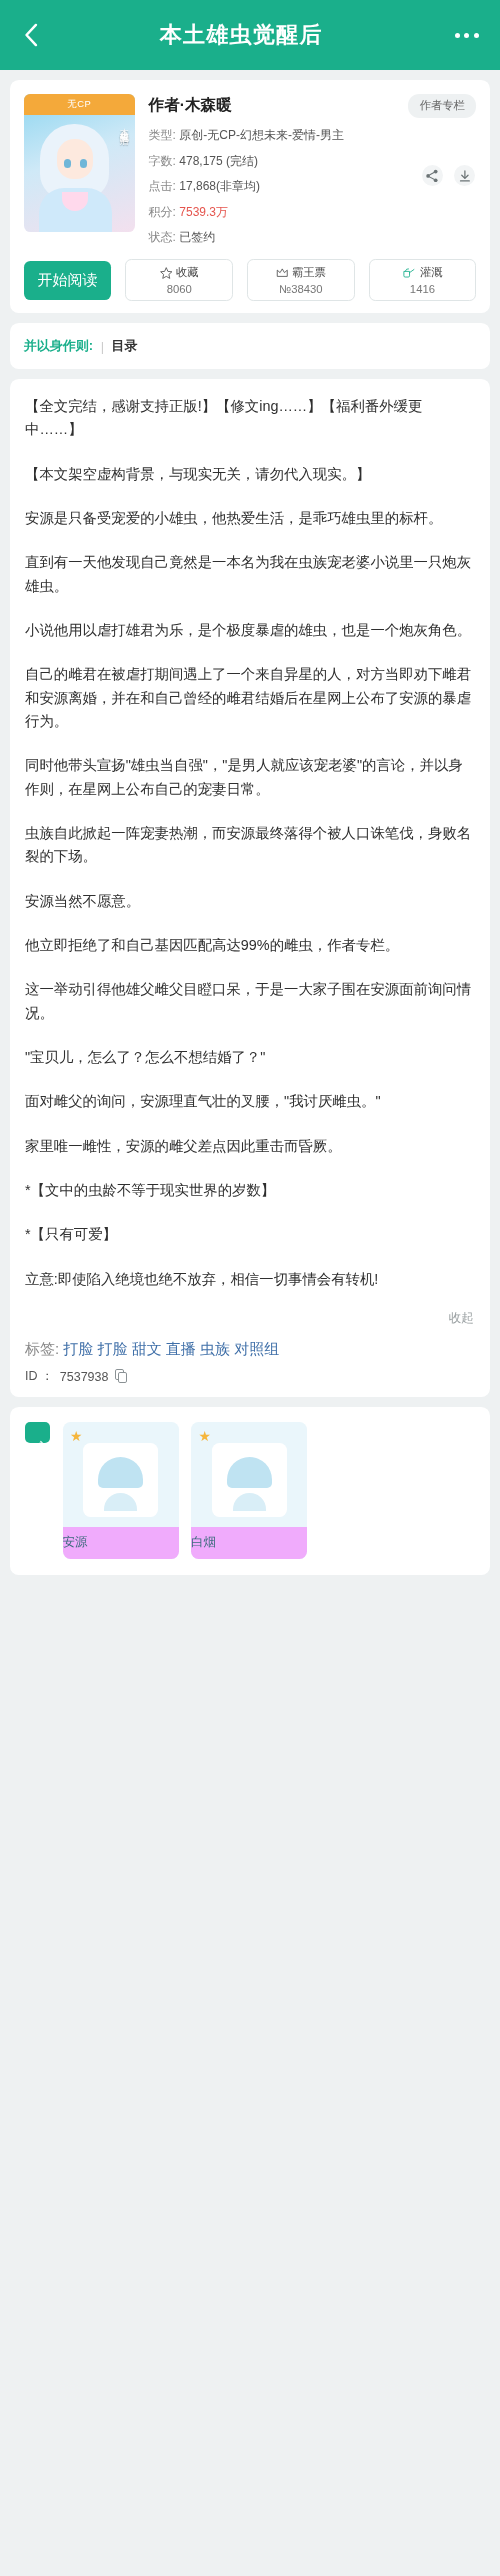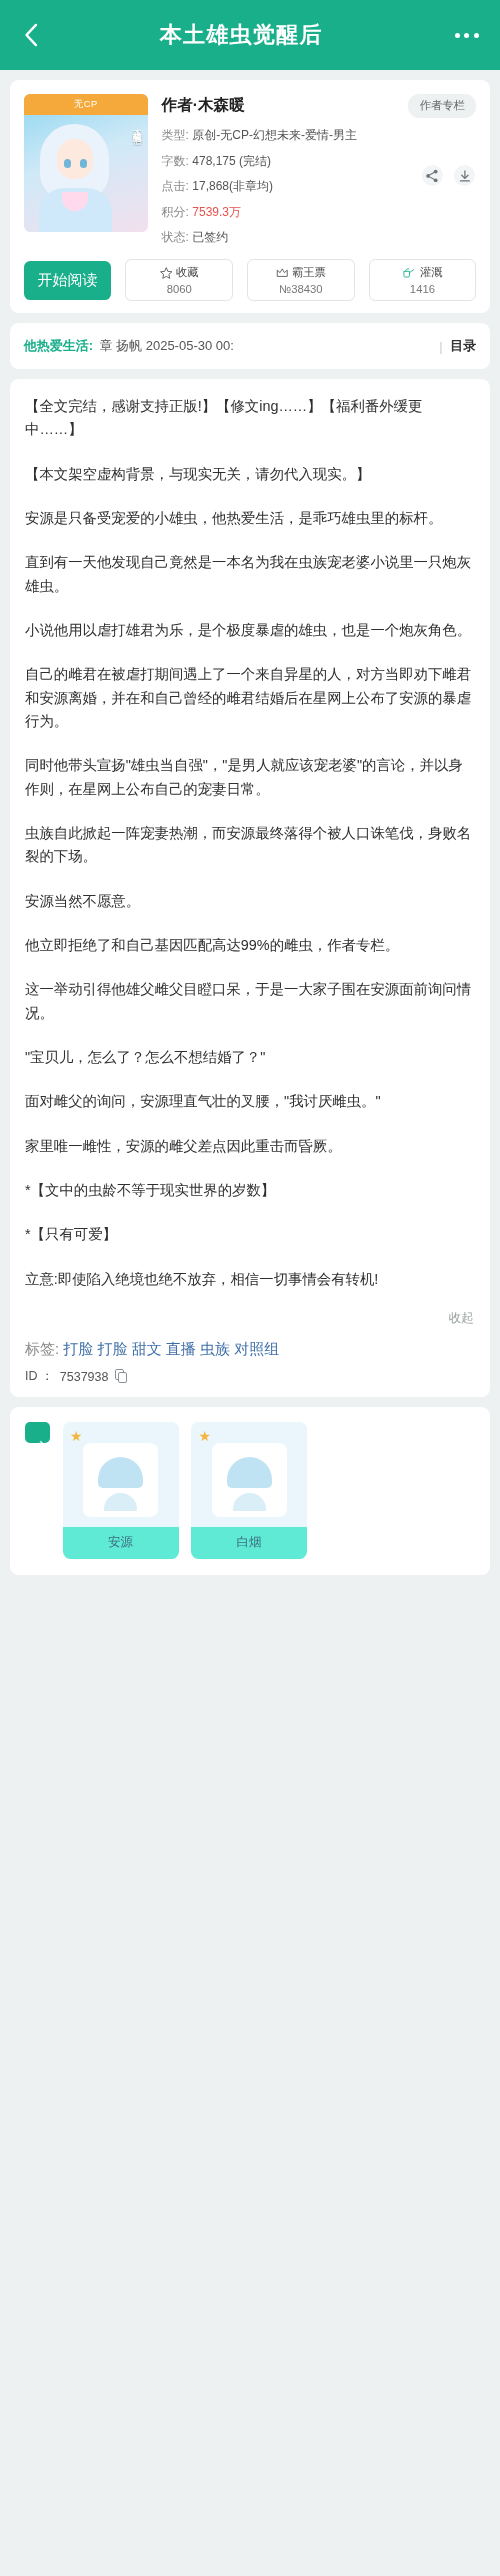--- a/index.html
+++ b/index.html
@@ -56,21 +56,21 @@
   
   .info-card {
     margin: 10px 10px 0 10px;
     background: #fff;
     border-radius: 8.8px;
     padding: 13.8px 13.8px 12.5px 13.8px;
     position: relative;
   }
   .info-top { display: flex; }
   .cover {
-    width: 124px; height: 138px;
+    width: 111px; height: 138px;
     border-radius: 6.3px;
     position: relative;
     overflow: hidden;
     flex: none;
     background: linear-gradient(160deg,#8ed6f0 0%, #cfe9f7 45%, #f3e0ee 100%);
   }
   .cover .cv-band {
     position: absolute; top: 0; left: 0; right: 0; height: 21px;
     background: #f4a93a;
     color: #fff; font-size: 9.4px;
@@ -311,22 +311,22 @@
   }
   .role-card .r-av:after {
     content: "";
     position: absolute; left: 21px; bottom: 6.3px;
     width: 33px; height: 17.5px;
     border-radius: 16.3px 16.3px 0 0;
     background: #d9eef7;
   }
   .role-card .r-name {
     margin-top: 10px;
-    background: #5eead4;
-    text-align: center;
+    background: #f0abfc;
+    text-align: left;
     font-size: 12.5px;
     color: #3c6b7d;
     padding: 7.5px 0;
   }
 </style>
 </head>
 <body>
 
 <div class="page">
 
@@ -436,25 +436,21 @@
             <path d="M5 7 q2 -5 6 -4" fill="none" stroke="#1aaf8b" stroke-width="1.4"></path>
           </svg>
           <span>灌溉</span>
         </div>
         <div class="stat-bot">1416</div>
       </div>
     </div>
   </div>
 
   <div class="update-bar">
-    <span class="upd-label">他热爱生活:</span>
-    <span class="upd-text">
-      <span>章 扬帆</span>
-      <span>2025-05-30 00:</span>
-    </span>
+    <span class="upd-label">并以身作则:</span>
     <span class="upd-sep">|</span>
     <span class="upd-catalog">
       <span>目录</span>
     </span>
   </div>
 
   <div class="intro">
     <p>【全文完结，感谢支持正版!】【修文ing……】【福利番外缓更中……】</p>
     <p>【本文架空虚构背景，与现实无关，请勿代入现实。】</p>
     <p>安源是只备受宠爱的小雄虫，他热爱生活，是乖巧雄虫里的标杆。</p>

